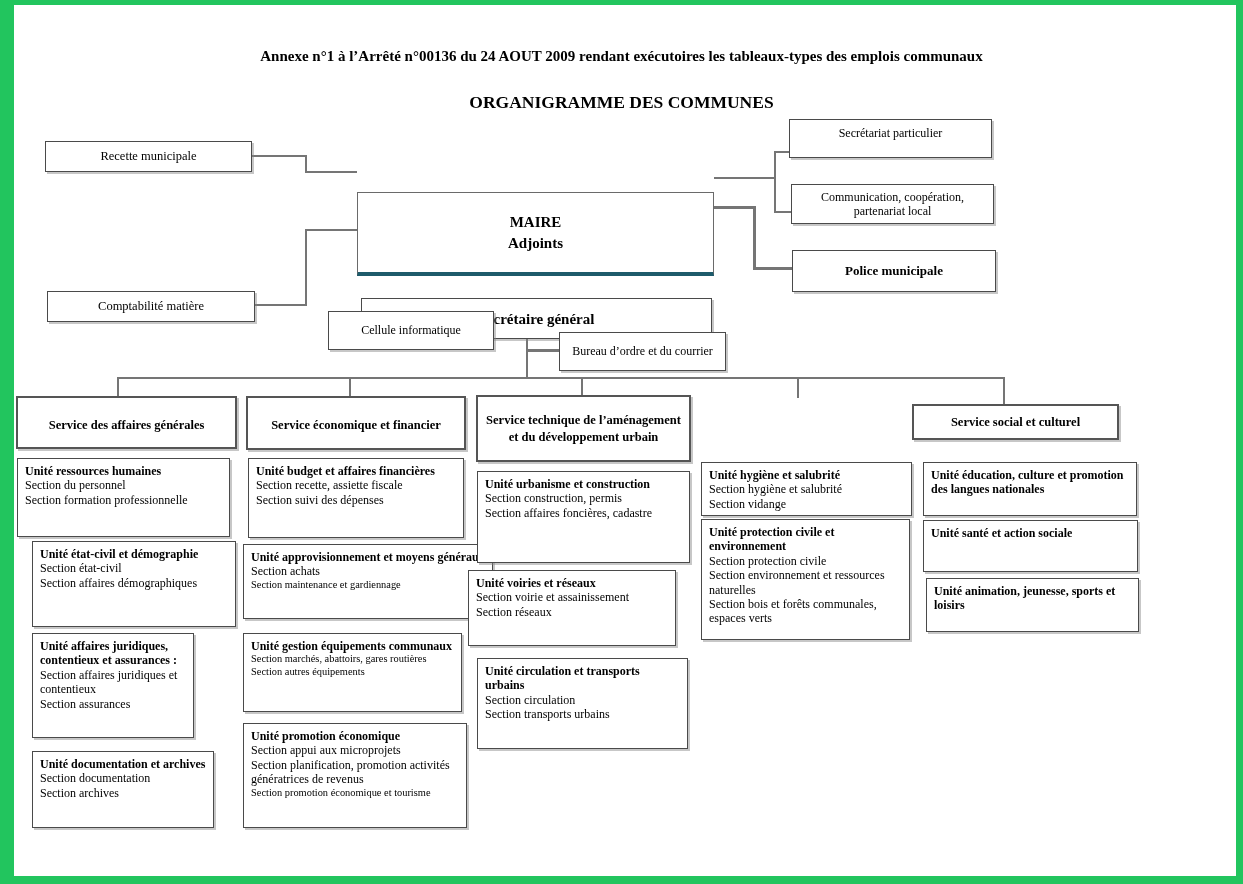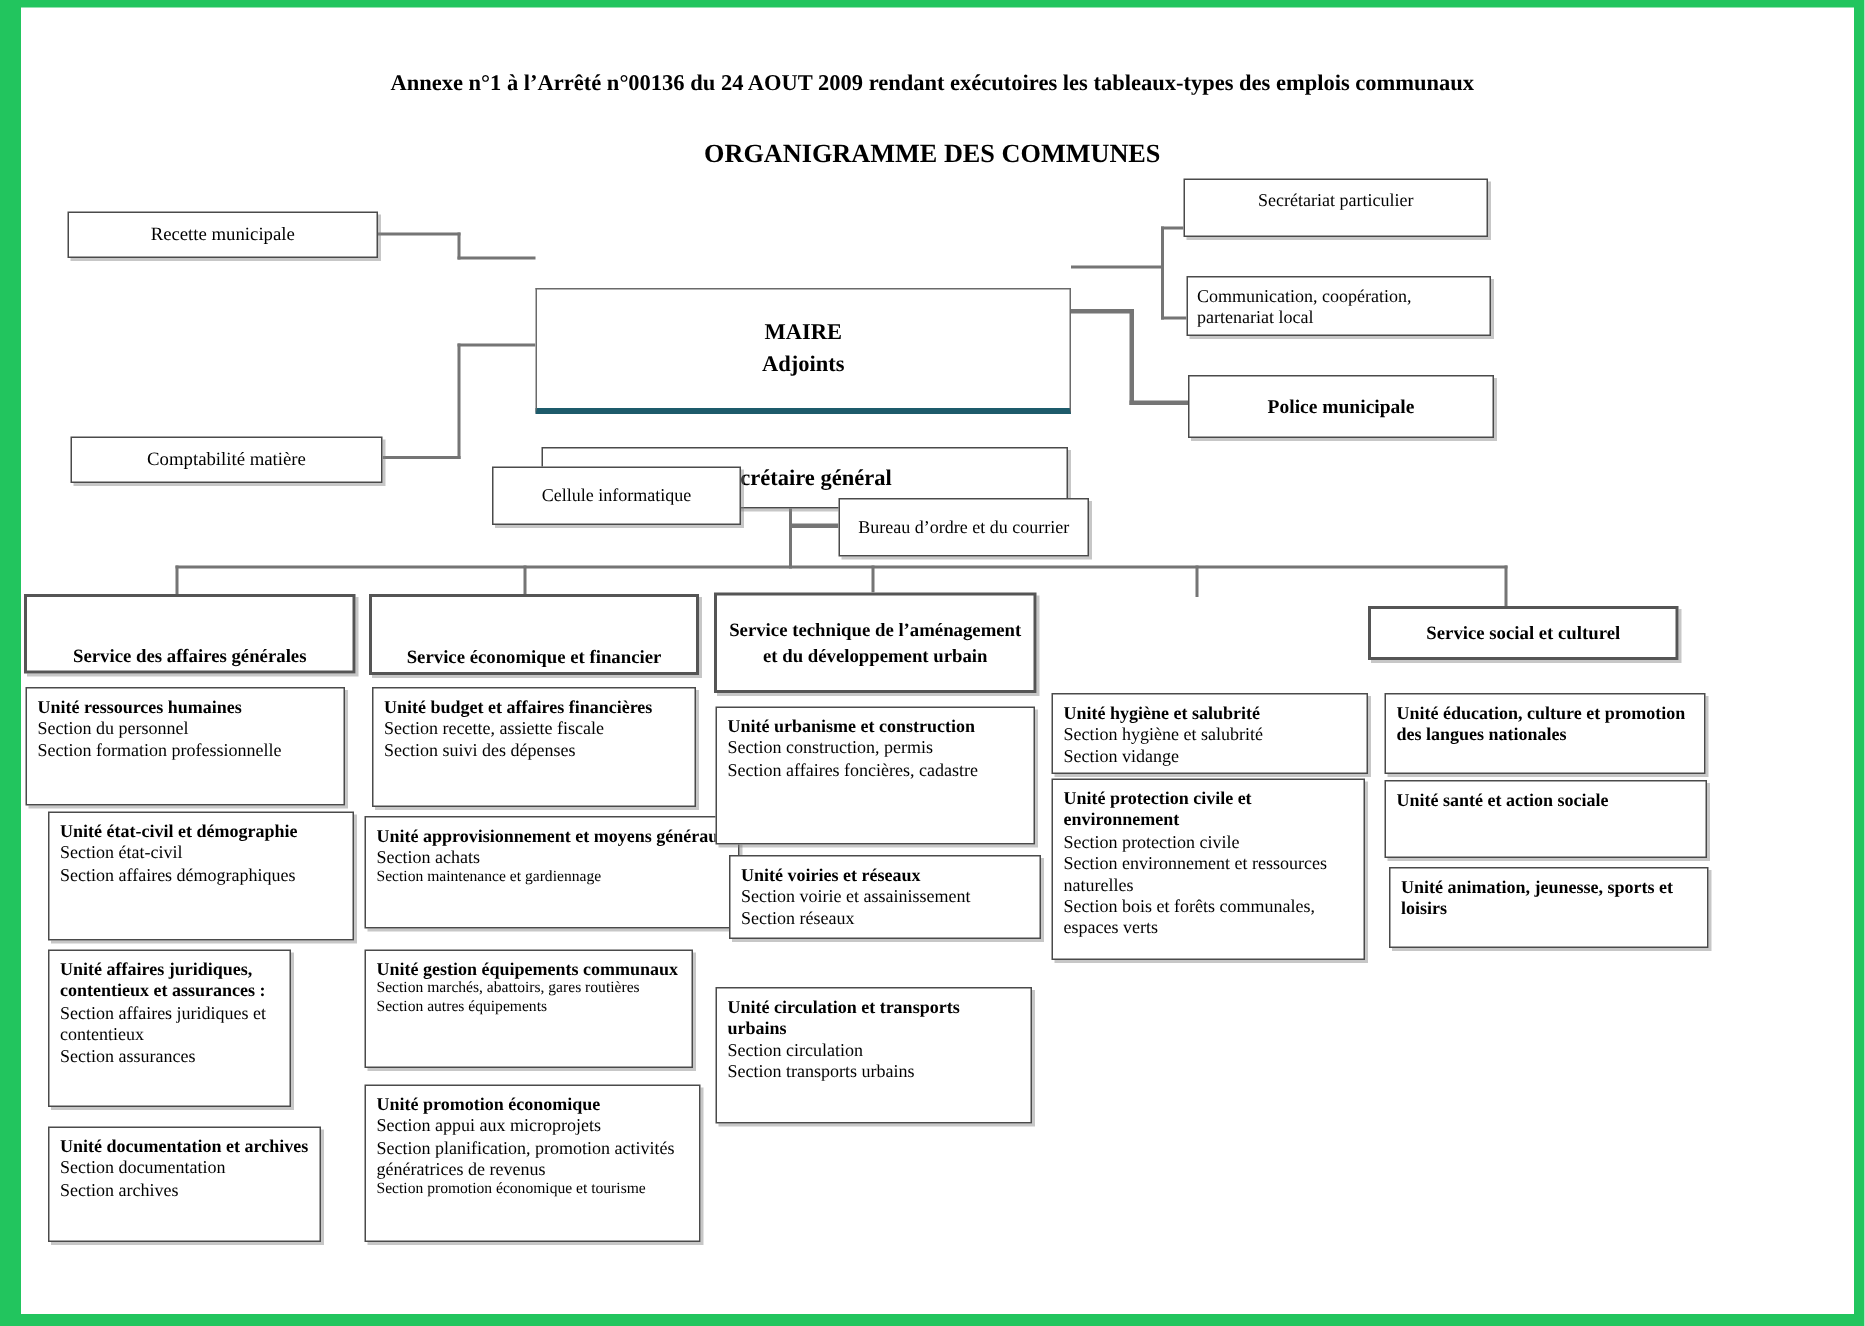--- a/index.html
+++ b/index.html
@@ -4,24 +4,24 @@
 <style>
   html,body{margin:0;padding:0;background:#e3e3e3;}
   #stage{position:relative;width:1243px;height:884px;background:#22c55e;overflow:hidden;
          font-family:"Liberation Serif","DejaVu Serif",serif;color:#000;}
   #sheet{position:absolute;left:14px;top:5px;width:1222px;height:871px;background:#ffffff;}
   .abs{position:absolute;box-sizing:border-box;}
   .ttl{left:0;right:0;text-align:center;font-weight:bold;}
   
   .b{position:absolute;box-sizing:border-box;background:#fff;border:1.5px solid #4a4a4a;
      box-shadow:2px 2px 0 rgba(130,130,130,.45);}
-  .ctr{display:flex;align-items:center;justify-content:center;font-size:12.5px;line-height:1.2;padding:2px 6px;}
+  .ctr{display:flex;align-items:center;justify-content:center;text-align:center;font-size:12.5px;line-height:1.2;padding:2px 6px;}
   .big{font-weight:bold;font-size:15px;margin-top:36px;}
   
-  .svc{display:flex;justify-content:center;align-items:flex-end;text-align:center;
+  .svc{display:flex;justify-content:center;align-items:center;text-align:center;
        font-weight:bold;font-size:12.5px;line-height:1.3;padding:7px 8px 2px;border-width:2px;border-color:#555;}
   
   .unit{padding:5px 5px 4px 7px;font-size:12px;line-height:1.2;}
   .ut{font-weight:bold;}
   .us{font-weight:normal;}
   .sec-sm{font-size:10.4px;}
   
   .ln{position:absolute;background:#757575;}
   
   .maire{border:1px solid #6a6a6a;border-bottom:4px solid #1d5b6b;box-shadow:none;
@@ -152,21 +152,21 @@
     <div class="us">Section appui aux microprojets</div>
     <div class="us">Section planification, promotion activités génératrices de revenus</div>
     <div class="us sec-sm">Section promotion économique et tourisme</div>
   </div>
 
   <div class="b unit" style="left:477px;top:471px;width:213px;height:92px">
     <div class="ut">Unité urbanisme et construction</div>
     <div class="us">Section construction, permis</div>
     <div class="us">Section affaires foncières, cadastre</div>
   </div>
-  <div class="b unit" style="left:486px;top:570px;width:208px;height:56px">
+  <div class="b unit" style="left:468px;top:570px;width:208px;height:76px">
     <div class="ut">Unité voiries et réseaux</div>
     <div class="us">Section voirie et assainissement</div>
     <div class="us">Section réseaux</div>
   </div>
   <div class="b unit" style="left:477px;top:658px;width:211px;height:91px">
     <div class="ut">Unité circulation et transports urbains</div>
     <div class="us">Section circulation</div>
     <div class="us">Section transports urbains</div>
   </div>
 

